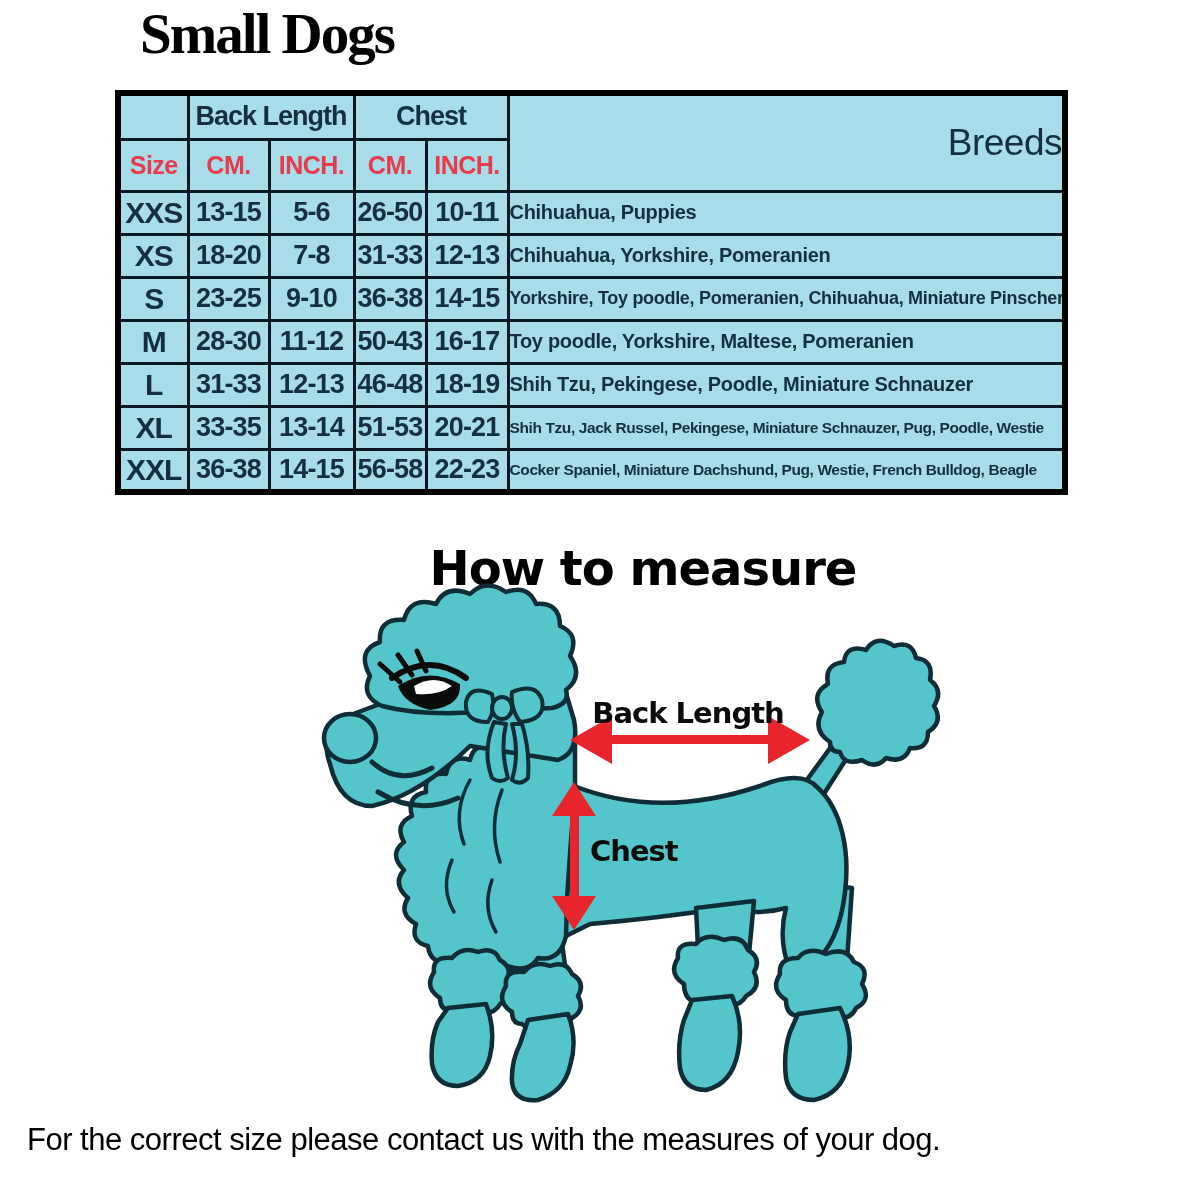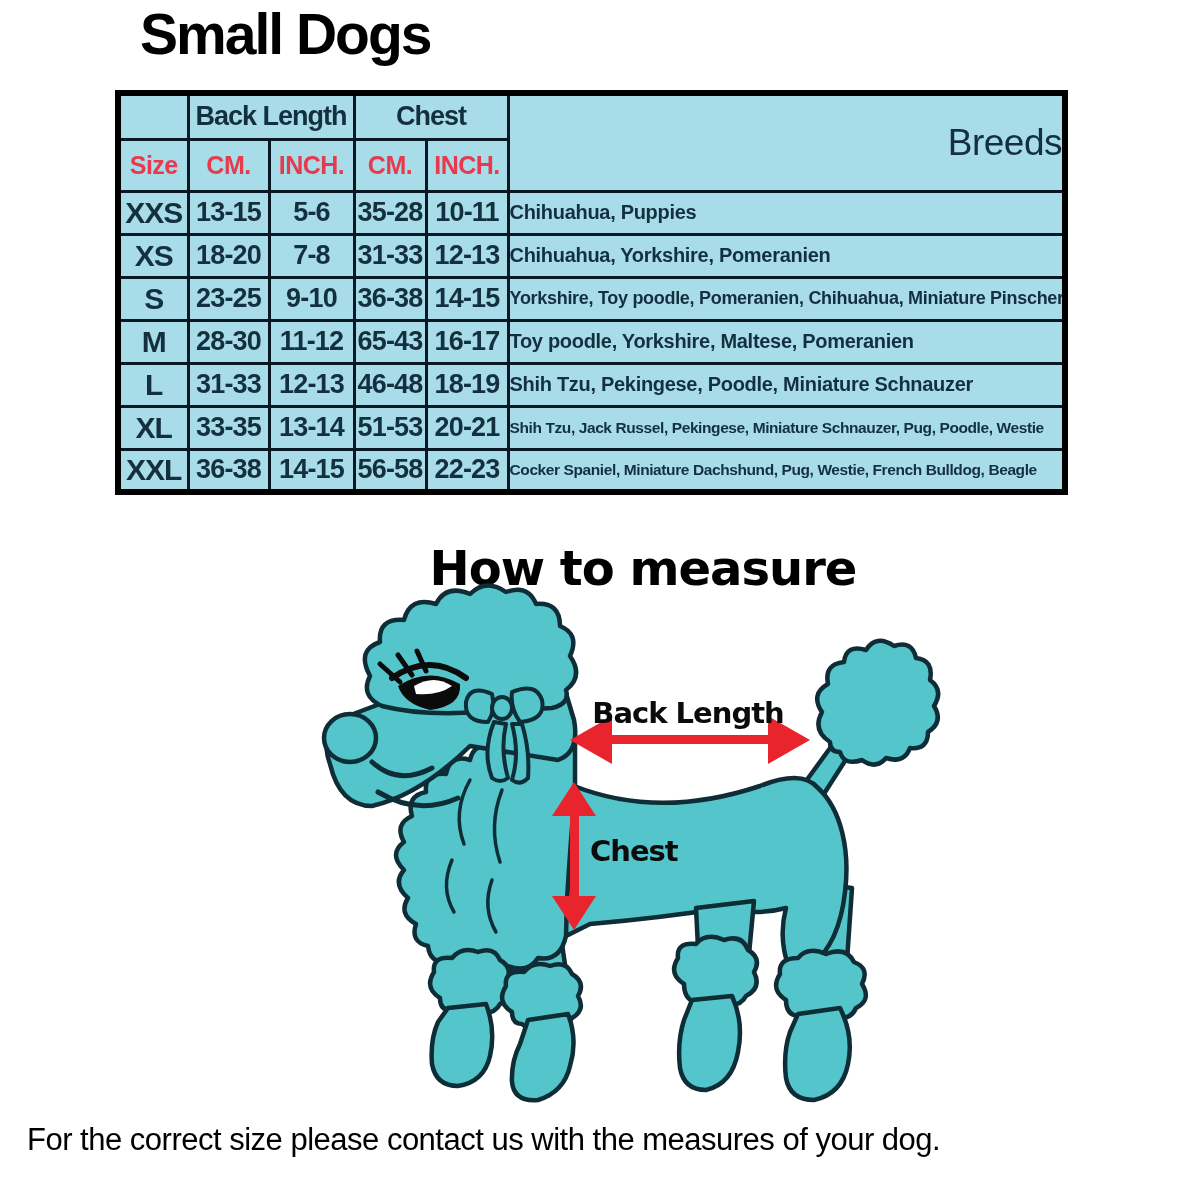--- a/index.html
+++ b/index.html
@@ -10,21 +10,21 @@
     --dog-outline:#0e2d36;
     --arrow-red:#e8242d;
     --ink:#0b0b0b;
   }
   *{margin:0;padding:0;box-sizing:border-box;}
   html,body{background:#fff;}
   #page{position:relative;width:1200px;height:1200px;background:#ffffff;overflow:hidden;
          font-family:"Liberation Sans",sans-serif;}
 
   
-  .big-title{position:absolute;left:140px;top:0px;font-family:Liberation Sans, sans-serif;
+  .big-title{position:absolute;left:140px;top:0px;font-family:Liberation Serif, serif;
     font-weight:800;font-size:57px;line-height:68px;color:#000;letter-spacing:-2px;}
 
   
   #table-wrap{position:absolute;left:115px;top:90px;width:953px;height:403px;}
   table{width:100%;height:100%;border-collapse:collapse;background:var(--table-bg);
         border:6px solid #000;table-layout:fixed;}
   th,td{border:3px solid #0a1824;overflow:hidden;white-space:nowrap;}
   thead tr:nth-child(1){height:46px;}
   thead tr:nth-child(2){height:52px;}
   tbody tr{height:43px;}
@@ -84,21 +84,21 @@
           <th class="h-red">INCH.</th>
           <th class="h-red">CM.</th>
           <th class="h-red">INCH.</th>
         </tr>
       </thead>
       <tbody>
           <tr>
       <td class="cell-size">XXS</td>
       <td class="cell-num">13-15</td>
       <td class="cell-num">5-6</td>
-      <td class="cell-num">35-28</td>
+      <td class="cell-num">26-50</td>
       <td class="cell-num">10-11</td>
       <td class="cell-breeds">Chihuahua, Puppies</td>
     </tr>
           <tr>
       <td class="cell-size">XS</td>
       <td class="cell-num">18-20</td>
       <td class="cell-num">7-8</td>
       <td class="cell-num">31-33</td>
       <td class="cell-num">12-13</td>
       <td class="cell-breeds">Chihuahua, Yorkshire, Pomeranien</td>
@@ -108,21 +108,21 @@
       <td class="cell-num">23-25</td>
       <td class="cell-num">9-10</td>
       <td class="cell-num">36-38</td>
       <td class="cell-num">14-15</td>
       <td class="cell-breeds">Yorkshire, Toy poodle, Pomeranien, Chihuahua, Miniature Pinscher</td>
     </tr>
           <tr>
       <td class="cell-size">M</td>
       <td class="cell-num">28-30</td>
       <td class="cell-num">11-12</td>
-      <td class="cell-num">65-43</td>
+      <td class="cell-num">50-43</td>
       <td class="cell-num">16-17</td>
       <td class="cell-breeds">Toy poodle, Yorkshire, Maltese, Pomeranien</td>
     </tr>
           <tr>
       <td class="cell-size">L</td>
       <td class="cell-num">31-33</td>
       <td class="cell-num">12-13</td>
       <td class="cell-num">46-48</td>
       <td class="cell-num">18-19</td>
       <td class="cell-breeds">Shih Tzu, Pekingese, Poodle, Miniature Schnauzer</td>

